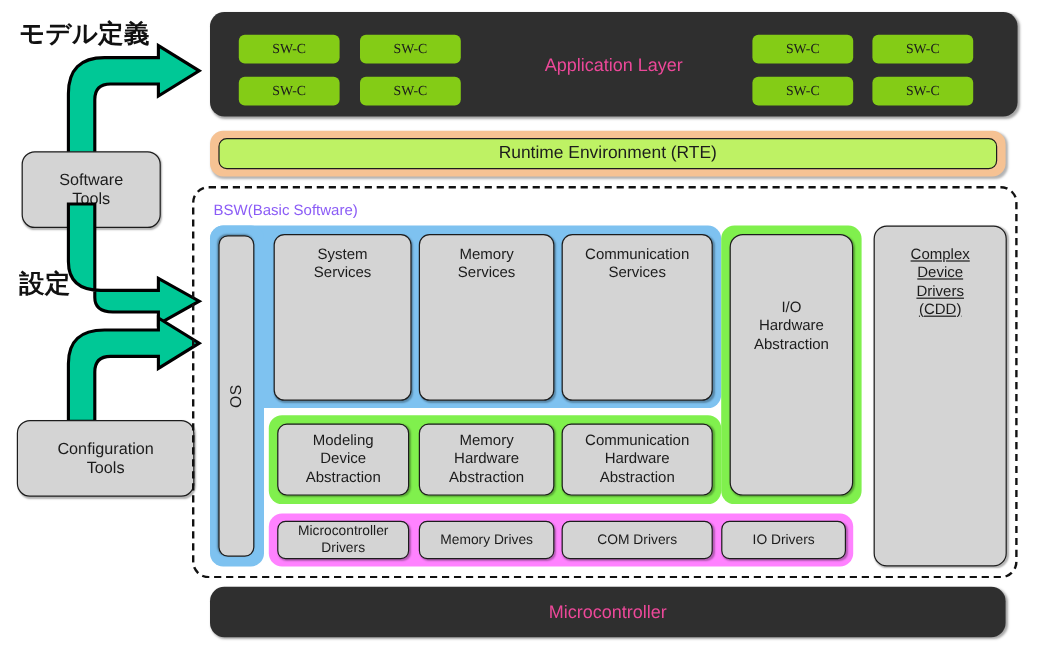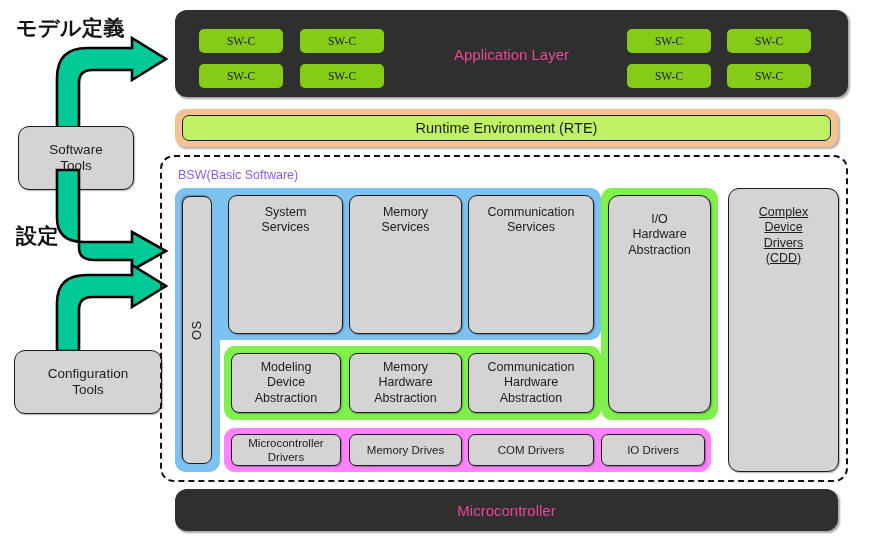--- a/index.html
+++ b/index.html
@@ -283,21 +283,21 @@
   <div class="gbox drv-box" style="left:349px; top:434px; width:113px; height:32px;">
     <span>Memory Drives</span>
   </div>
   <div class="gbox drv-box" style="left:601px; top:434px; width:104px; height:32px;">
     <span>IO Drivers</span>
   </div>
 
   <div class="panel panel-green" style="left:601px; top:188px; width:117px; height:232px;"></div>
 
   <div class="gbox tall-box" style="left:608px; top:195px; width:103px; height:218px;">
-    <div style="width:100%;">
+    <div style="width:100%;margin-top:37px;">
       <div>I/O</div>
       <div>Hardware</div>
       <div>Abstraction</div>
     </div>
   </div>
 
   <div class="gbox tall-box" style="left:728px; top:188px; width:111px; height:284px;text-decoration:underline;">
     <div style="width:100%;">
       <div>Complex</div>
       <div>Device</div>

